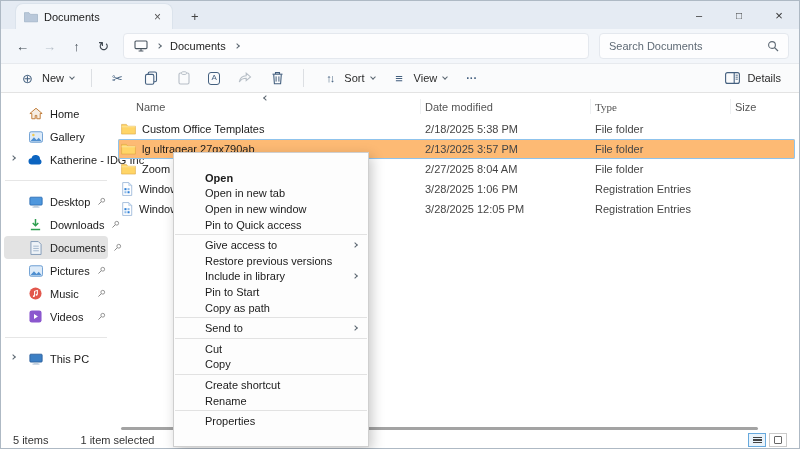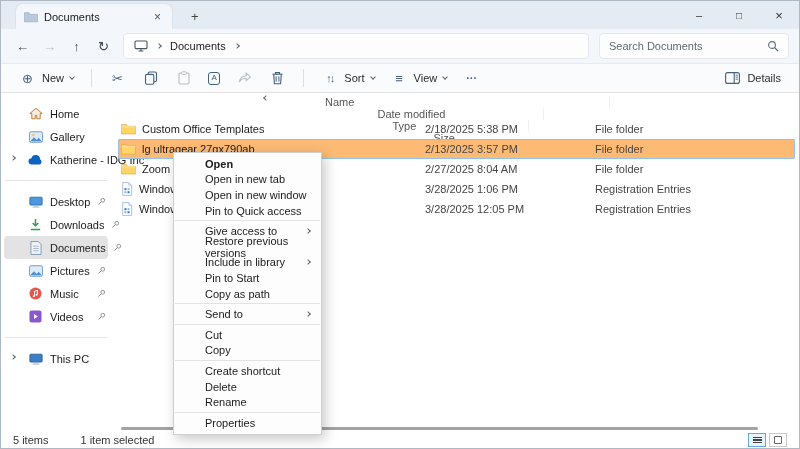--- a/index.html
+++ b/index.html
@@ -48,36 +48,36 @@
   .main { display:flex; height:341px; position:relative; }
   .sidebar { width:110px; padding-top:9px; flex:none; }
   .side-item { height:23px; display:flex; align-items:center; gap:7px; padding-left:24px; padding-right:2px; margin:0 3px; border-radius:4px; position:relative; color:#1b1b1b; }
   .side-item.selected { background:#e3e3e3; }
   .side-item .expander { position:absolute; left:7px; top:8px; }
   .side-item .pin { margin-left:auto; }
   .side-sep { height:1px; background:#e6e6e6; margin:9px 4px; }
   .side-ico { width:15px; display:flex; justify-content:center; flex:none; }
 
   .content { flex:1; position:relative; padding:3px 0 0 7px; }
-  .header-row { display:flex; height:21px; align-items:center; color:#555; position:relative; margin-bottom:2px;flex-direction:column; }
+  .header-row { display:flex; height:21px; align-items:center; color:#555; position:relative; margin-bottom:2px; }
   .hcell { padding-left:4px; border-right:1px solid #eef0f2; height:15px; display:flex; align-items:center; }
   .hcell.name { width:303px; padding-left:18px; }
   .hcell.date { width:170px; }
-  .hcell.type { width:140px; }
+  .hcell.type { width:140px;font-family:Liberation Serif, serif; }
   .hcell.size { width:58px; border-right:none; }
   .sort-caret { position:absolute; left:146px; top:0px; }
 
   .frow { display:flex; height:20px; align-items:center; width:677px; position:relative; border-radius:2px; }
   .frow.selected { background:#fdba74; box-shadow:inset 0 0 0 1px #8fc3ec; }
   .fname { width:303px; display:flex; align-items:center; gap:6px; padding-left:3px; color:#1b1b1b; }
   .fdate { width:170px; color:#454545; padding-left:4px; }
   .ftype { width:140px; color:#454545; padding-left:4px; }
 
   
-  .ctx { position:absolute; left:172px; top:151px; width:149px; background:#fdfdfd; border:1px solid #cfcfcf; box-shadow:3px 4px 12px rgba(0,0,0,.22); padding:3px 0; z-index:20; }
+  .ctx { position:absolute; left:172px; top:151px; width:196px; background:#fdfdfd; border:1px solid #cfcfcf; box-shadow:3px 4px 12px rgba(0,0,0,.22); padding:17px 0; z-index:20; }
   .ctx-item { height:15.6px; display:flex; align-items:center; padding:0 11px 0 31px; color:#1a1a1a; }
   .ctx-item.bold { font-weight:bold; }
   .ctx-item .ctx-chev { margin-left:auto; }
   .ctx-sep { height:1px; background:#e2e2e2; margin:2px 1px; }
 
   .hscroll { position:absolute; left:120px; top:334px; width:637px; height:3px; background:#a3a3a3; border-radius:2px; z-index:5; }
 
   
   .statusbar { position:absolute; left:0; bottom:0; width:100%; height:16px; display:flex; align-items:center; padding:0 12px; gap:32px; color:#333; background:#fff; }
   .view-toggles { margin-left:auto; display:flex; gap:3px; }
@@ -461,21 +461,20 @@
     <div class="ctx-sep"></div>
     <div class="ctx-item">
         <span>Send to</span>
         <span class="ctx-chev chev right small"></span>
       </div>
     <div class="ctx-sep"></div>
     <div class="ctx-item">Cut</div>
     <div class="ctx-item">Copy</div>
     <div class="ctx-sep"></div>
     <div class="ctx-item">Create shortcut</div>
-    <div class="ctx-item">Delete</div>
     <div class="ctx-item">Rename</div>
     <div class="ctx-sep"></div>
     <div class="ctx-item">Properties</div>
   </div>
 
   <div class="statusbar">
     <span>5 items</span>
     <span>1 item selected</span>
     <div class="view-toggles">
       <div class="vt active">

